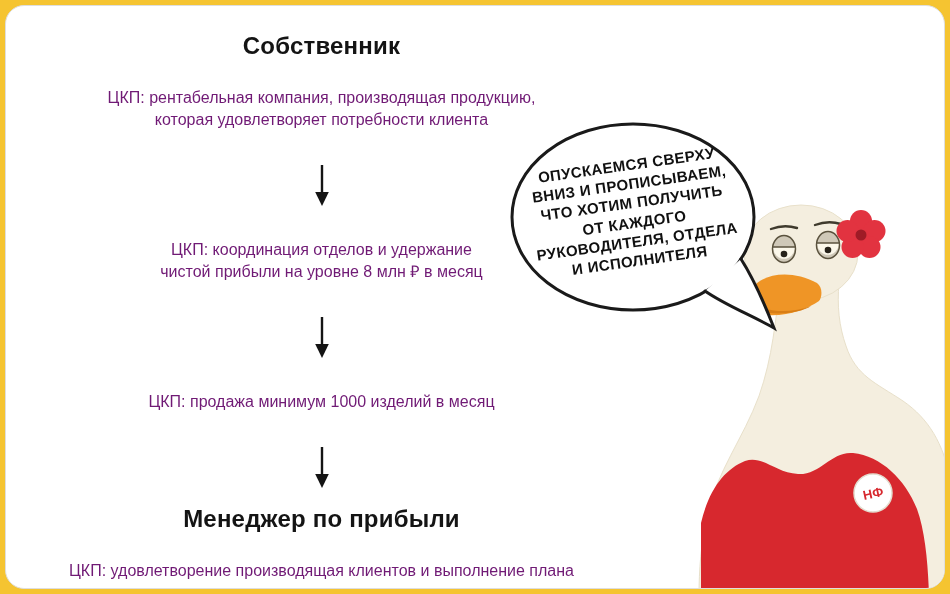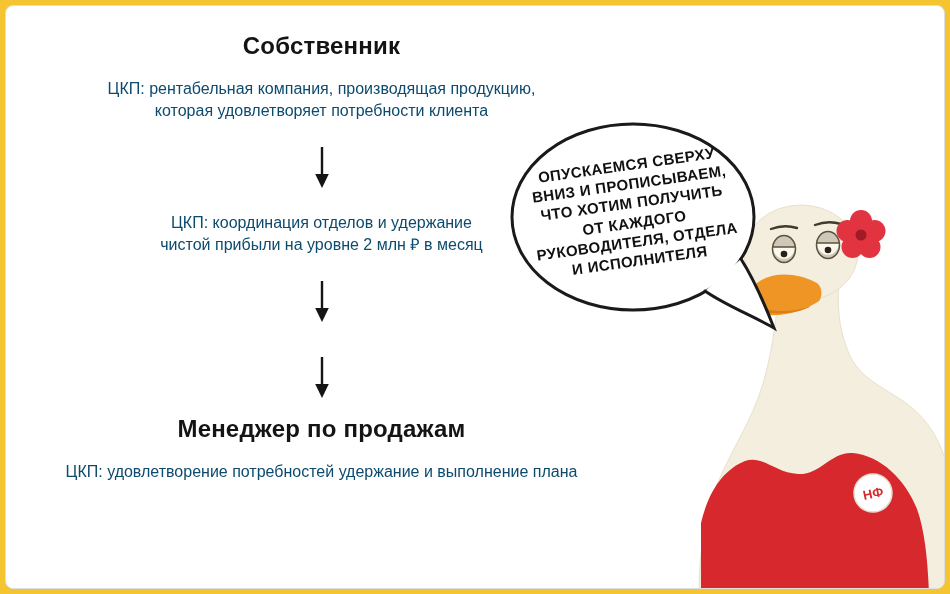--- a/index.html
+++ b/index.html
@@ -6,35 +6,35 @@
   .stage {
     position:relative; width:950px; height:594px;
     background:#f5c431;
     font-family:"Liberation Sans", sans-serif;
     overflow:hidden;
   }
   .card {
     position:absolute; inset:5px;
     background:#ffffff;
     border:1px solid #dedede;
-    border-radius:8px;
+    border-radius:19px;
     overflow:hidden;
   }
   
   .flow {
     position:absolute; left:23px; top:26px; width:585px;
     display:flex; flex-direction:column; align-items:center;
   }
   .step { display:flex; flex-direction:column; align-items:center; }
   .step-title {
     margin:0 0 11px; font-size:24px; font-weight:700;
     color:#141414; text-align:center; letter-spacing:0.2px;
   }
   .step-desc {
-    margin:7px; font-size:16px; color:#0c4a6e; text-align:center;
+    margin:16px; font-size:16px; color:#701a75; text-align:center;
     line-height:1.38; white-space:pre-line;
   }
   .arrow { display:block; margin:17px 0 15px; }
   
   .bubble { position:absolute; left:487px; top:103px; width:300px; height:240px; }
   .bubble-svg { position:absolute; left:0; top:0; }
   .bubble-text {
     position:absolute; left:26px; top:46px; width:228px;
     transform:rotate(-8deg); transform-origin:center;
   }
@@ -59,39 +59,40 @@
 которая удовлетворяет потребности клиента</p>
       </section>
 
       <svg class="arrow" width="20" height="44" viewBox="0 0 20 44">
         <line x1="10" y1="1" x2="10" y2="30" stroke="#141414" stroke-width="2.4"></line>
         <path d="M 3.2,28 L 16.8,28 L 10,42 Z" fill="#141414"></path>
       </svg>
 
       <section class="step">
         <p class="step-desc">ЦКП: координация отделов и удержание
-чистой прибыли на уровне 2 млн ₽ в месяц</p>
+чистой прибыли на уровне 8 млн ₽ в месяц</p>
       </section>
 
       <svg class="arrow" width="20" height="44" viewBox="0 0 20 44">
         <line x1="10" y1="1" x2="10" y2="30" stroke="#141414" stroke-width="2.4"></line>
         <path d="M 3.2,28 L 16.8,28 L 10,42 Z" fill="#141414"></path>
       </svg>
 
       <section class="step">
+        <p class="step-desc">ЦКП: продажа минимум 1000 изделий в месяц</p>
       </section>
 
       <svg class="arrow" width="20" height="44" viewBox="0 0 20 44">
         <line x1="10" y1="1" x2="10" y2="30" stroke="#141414" stroke-width="2.4"></line>
         <path d="M 3.2,28 L 16.8,28 L 10,42 Z" fill="#141414"></path>
       </svg>
 
       <section class="step">
-        <h2 class="step-title">Менеджер по продажам</h2>
-        <p class="step-desc">ЦКП: удовлетворение потребностей удержание и выполнение плана</p>
+        <h2 class="step-title">Менеджер по прибыли</h2>
+        <p class="step-desc">ЦКП: удовлетворение производящая клиентов и выполнение плана</p>
       </section>
 
     </div>
 
     <svg class="goose" viewBox="0 0 310 424" width="310" height="424">
       <path d="M 140,110 C 134,150 132,185 118,225 C 102,268 76,300 66,345 C 60,372 58,400 58,424 L 310,424 L 310,310 C 302,272 288,248 262,230 C 235,212 215,205 205,175 C 198,155 196,135 198,112 Z" fill="#f4eedf" stroke="#e8e0ca" stroke-width="1"></path>
       <ellipse cx="160" cy="82" rx="57" ry="48" fill="#f4eedf" stroke="#e8e0ca" stroke-width="1"></ellipse>
       <g>
         <path d="M 176,112 C 150,98 122,102 110,118 C 102,130 108,142 124,144 C 146,146 166,138 178,130 C 182,124 181,116 176,112 Z" fill="#ef9526"></path>
         <path d="M 112,133 C 126,141 150,143 170,135 C 160,142 134,145 118,140 Z" fill="#d87e16"></path>

